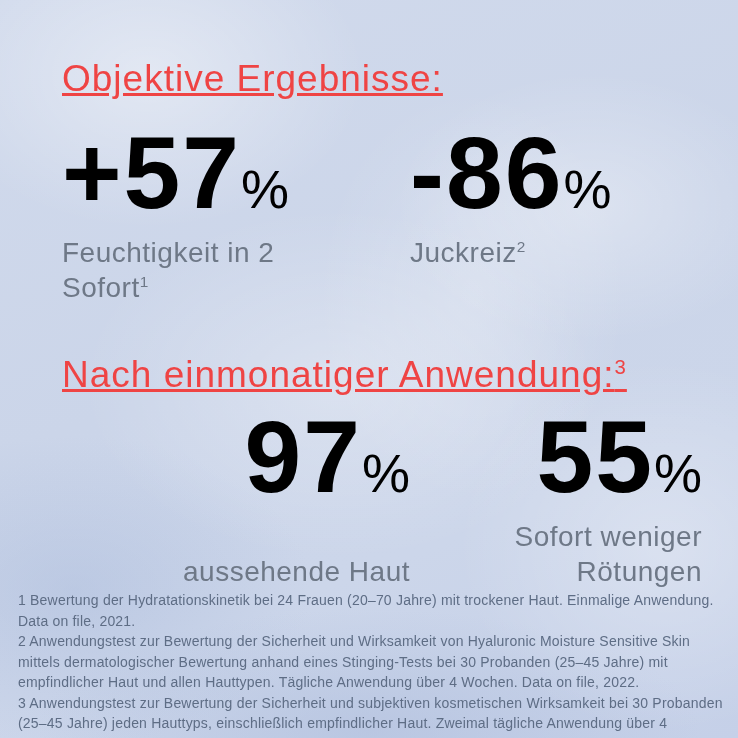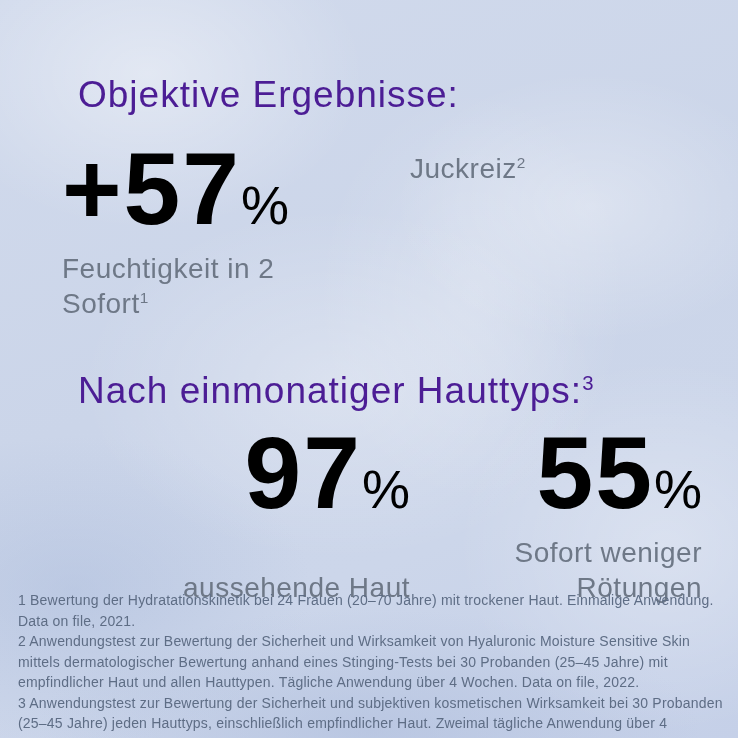--- a/index.html
+++ b/index.html
@@ -22,26 +22,27 @@
       radial-gradient(60% 22% at 50% 99%, rgba(165,182,216,0.42), rgba(165,182,216,0) 75%),
       linear-gradient(160deg, #d1daec 0%, #cbd5e9 45%, #ccd6ea 70%, #c5d0e8 100%);
   }
   .content {
     position: absolute;
     left: 62px;
     top: 57px;
     right: 36px;
   }
   .heading {
-    margin: 16px;
+    margin: 0;
     font-size: 37px;
     font-weight: 400;
     letter-spacing: 1px;
     line-height: 44px;
-    color: #4c1d95;
+    color: #ef4444;
+    text-decoration: underline;
   }
   .stats-row {
     display: grid;
     grid-template-columns: 348px 1fr;
   }
   .row-1 { margin-top: 30px; }
   .row-2 { margin-top: 18px; text-align: right; }
   .heading-2 { margin-top: 48px; }
   .stat-value {
     font-size: 102px;
@@ -87,26 +88,27 @@
   <h1 class="heading">Objektive Ergebnisse:</h1>
 
   <div class="stats-row row-1">
 
     <div class="stat">
       <div class="stat-value"><span>+57</span><span class="stat-unit">%</span></div>
       <div class="stat-label"><span>Feuchtigkeit in 2</span><br><span>Sofort</span><sup>1</sup></div>
     </div>
 
     <div class="stat">
+      <div class="stat-value"><span>-86</span><span class="stat-unit">%</span></div>
       <div class="stat-label"><span>Juckreiz</span><sup>2</sup></div>
     </div>
 
   </div>
 
-  <h1 class="heading heading-2"><span>Nach einmonatiger Hauttyps:</span><sup>3</sup></h1>
+  <h1 class="heading heading-2"><span>Nach einmonatiger Anwendung:</span><sup>3</sup></h1>
 
   <div class="stats-row row-2">
 
     <div class="stat">
       <div class="stat-value"><span>97</span><span class="stat-unit">%</span></div>
       <div class="stat-label"><br><span>aussehende Haut</span></div>
     </div>
 
     <div class="stat">
       <div class="stat-value"><span>55</span><span class="stat-unit">%</span></div>

